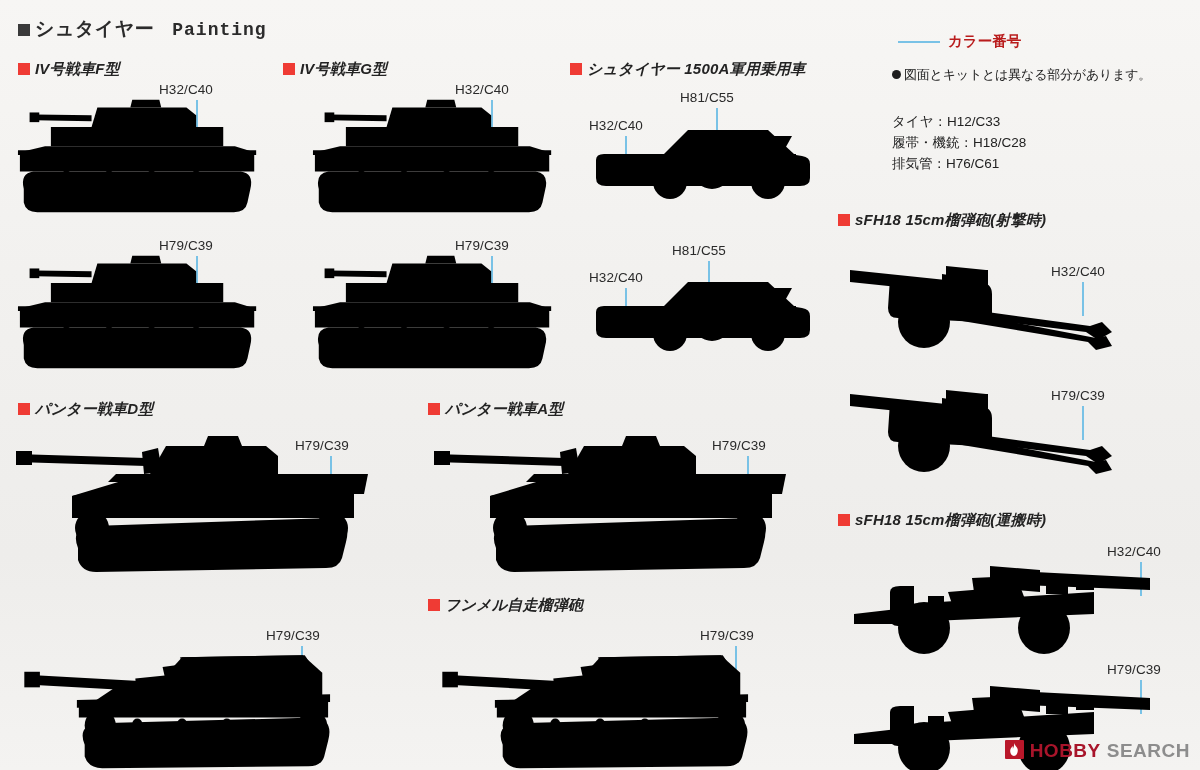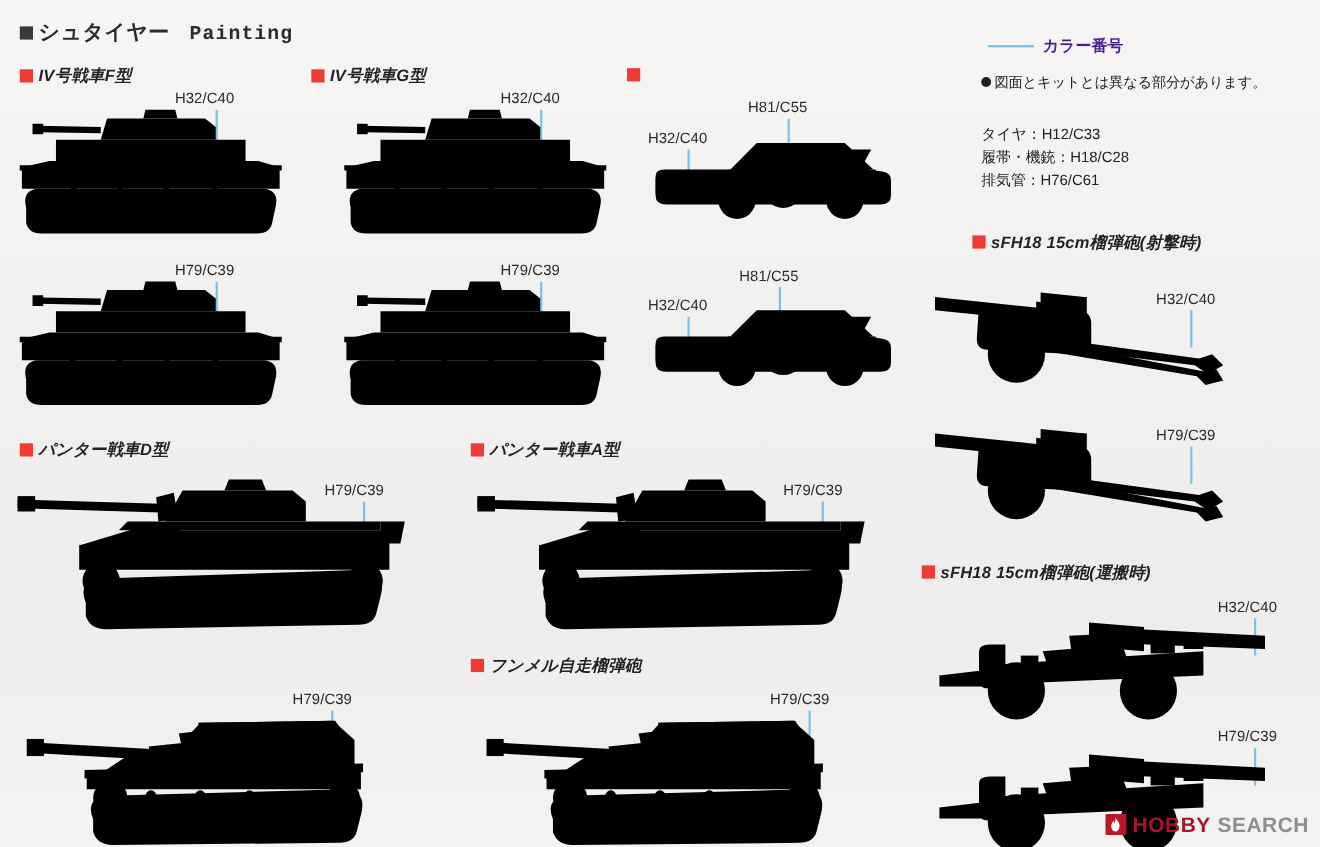--- a/index.html
+++ b/index.html
@@ -89,21 +89,21 @@
     width: 42px;
     height: 2px;
     background: #79c2e6;
   }
   #legend-key-label {
     position: absolute;
     left: 948px;
     top: 32px;
     font-size: 14.5px;
     font-weight: bold;
-    color: #4c1d95;
+    color: #b91c1c;
     white-space: nowrap;
   }
   .note-line {
     position: absolute;
     font-size: 13px;
     color: #222;
     white-space: nowrap;
     letter-spacing: -0.2px;
   }
   .note-line .dot {
@@ -178,23 +178,23 @@
   <div class="mat-line" style="left:892px; top:134px;">履帯・機銃：H18/C28</div>
   <div class="mat-line" style="left:892px; top:155px;">排気管：H76/C61</div>
 
   <div class="sec-title" style="left:18px; top:60px;">
     <span class="sq"></span><span>IV号戦車F型</span>
   </div>
   <div class="sec-title" style="left:283px; top:60px;">
     <span class="sq"></span><span>IV号戦車G型</span>
   </div>
   <div class="sec-title" style="left:570px; top:60px;">
-    <span class="sq"></span>
-  </div>
-  <div class="sec-title" style="left:884px; top:211px;text-align:center;">
+    <span class="sq"></span><span>シュタイヤー 1500A軍用乗用車</span>
+  </div>
+  <div class="sec-title" style="left:838px; top:211px;text-align:center;">
     <span class="sq"></span><span>sFH18 15cm榴弾砲(射撃時)</span>
   </div>
   <div class="sec-title" style="left:18px; top:400px;">
     <span class="sq"></span><span>パンター戦車D型</span>
   </div>
   <div class="sec-title" style="left:428px; top:400px;">
     <span class="sq"></span><span>パンター戦車A型</span>
   </div>
   <div class="sec-title" style="left:838px; top:511px;">
     <span class="sq"></span><span>sFH18 15cm榴弾砲(運搬時)</span>

